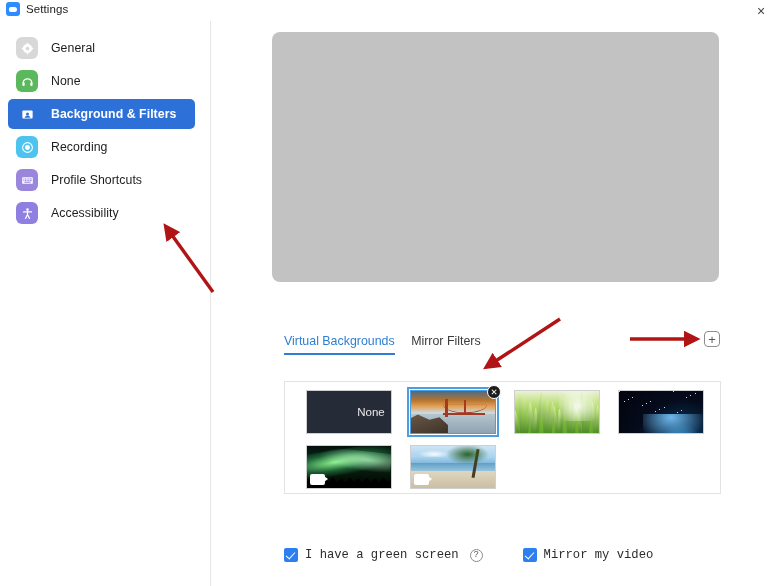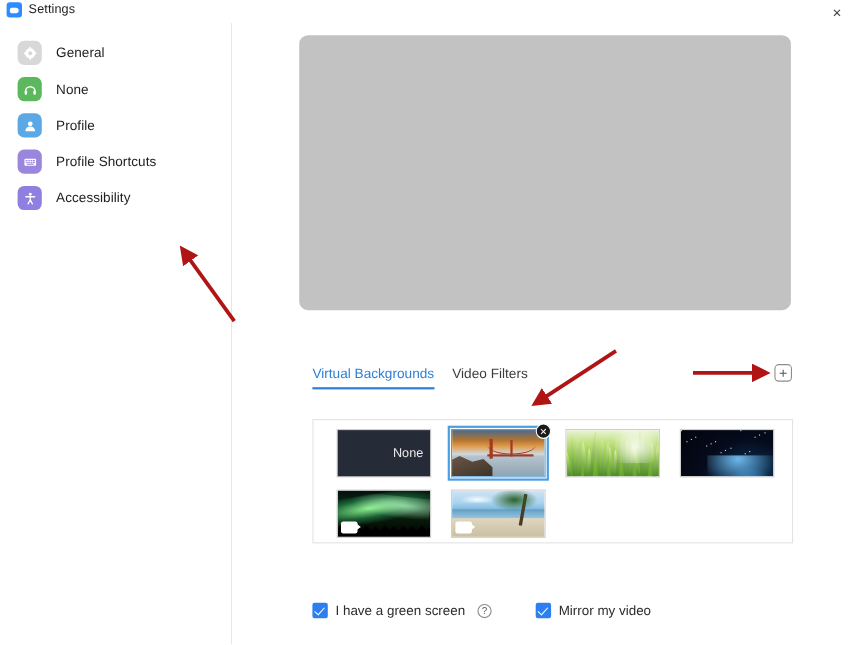--- a/index.html
+++ b/index.html
@@ -294,21 +294,21 @@
     background: radial-gradient(ellipse at 52% 52%, rgba(36,92,32,.95), rgba(36,92,32,0) 62%);
   }
   .art-beach .cloud {
     position: absolute; left: 8%; top: 10%; width: 38%; height: 16%;
     background: radial-gradient(ellipse at 50% 60%, rgba(255,255,255,.9), rgba(255,255,255,0) 70%);
   }
 
   
   .options-row {
     position: absolute; left: 73px; top: 527px;
-    display: flex; align-items: center;
+    display: flex; align-items: center; font-family: Liberation Mono, monospace;
   }
   .opt {
     display: flex; align-items: center; gap: 7px; cursor: pointer;
   }
   .opt + .opt { margin-left: 40px; }
   .cbox {
     width: 14px; height: 14px;
     background: #2d7ff0;
     border-radius: 2px;
     position: relative;
@@ -376,28 +376,38 @@
         <div class="nav-item">
           <div class="nav-icon" style="background: rgb(92, 184, 92);">
             <svg width="13" height="13" viewBox="0 0 24 24">
               <path d="M4 15 a8 8 0 0 1 16 0" stroke="#ffffff" stroke-width="2.4" fill="none"></path>
               <rect x="2.6" y="13.5" width="4.2" height="7" rx="2" fill="#ffffff"></rect>
               <rect x="17.2" y="13.5" width="4.2" height="7" rx="2" fill="#ffffff"></rect>
             </svg>
           </div>
           <span class="nav-label">None</span>
         </div>
+        <div class="nav-item active">
+          <div class="nav-icon" style="background: rgb(45, 113, 216);">
+            <svg width="13" height="13" viewBox="0 0 24 24">
+              <rect x="2.5" y="4.5" width="19" height="15" rx="2" fill="#ffffff"></rect>
+              <circle cx="12" cy="11" r="2.8" fill="#2d71d8"></circle>
+              <path d="M6.6 18 a5.6 5.6 0 0 1 10.8 0 z" fill="#2d71d8"></path>
+            </svg>
+          </div>
+          <span class="nav-label">Background &amp; Filters</span>
+        </div>
         <div class="nav-item">
-          <div class="nav-icon" style="background: rgb(90, 169, 230);">
+          <div class="nav-icon" style="background: rgb(78, 195, 239);">
             <svg width="13" height="13" viewBox="0 0 24 24">
-              <circle cx="12" cy="8.4" r="4" fill="#ffffff"></circle>
-              <path d="M3.8 21 a8.2 8.2 0 0 1 16.4 0 z" fill="#ffffff"></path>
+              <circle cx="12" cy="12" r="9" fill="none" stroke="#ffffff" stroke-width="2"></circle>
+              <circle cx="12" cy="12" r="4.6" fill="#ffffff"></circle>
             </svg>
           </div>
-          <span class="nav-label">Profile</span>
+          <span class="nav-label">Recording</span>
         </div>
         <div class="nav-item">
           <div class="nav-icon" style="background: rgb(154, 134, 221);">
             <svg width="13" height="13" viewBox="0 0 24 24">
               <rect x="2.2" y="6" width="19.6" height="12" rx="1.6" fill="#ffffff"></rect>
               <g fill="#9a86dd">
                 <rect x="4.3" y="8.2" width="2" height="2"></rect>
                 <rect x="7.3" y="8.2" width="2" height="2"></rect>
                 <rect x="10.3" y="8.2" width="2" height="2"></rect>
                 <rect x="13.3" y="8.2" width="2" height="2"></rect>
@@ -424,21 +434,21 @@
           <span class="nav-label">Accessibility</span>
         </div>
       </div>
 
     <div class="content">
 
       <div class="preview"></div>
 
       <div class="tabs-row">
         <span class="tab active">Virtual Backgrounds</span>
-        <span class="tab">Video Filters</span>
+        <span class="tab">Mirror Filters</span>
         <div class="add-btn">+</div>
       </div>
 
       <div class="thumb-panel">
         <div class="thumb-grid" id="thumb-grid">
             <div class="thumb">
               <div class="thumb-inner thumb-none">
                 <span>None</span>
               </div>
             </div>

